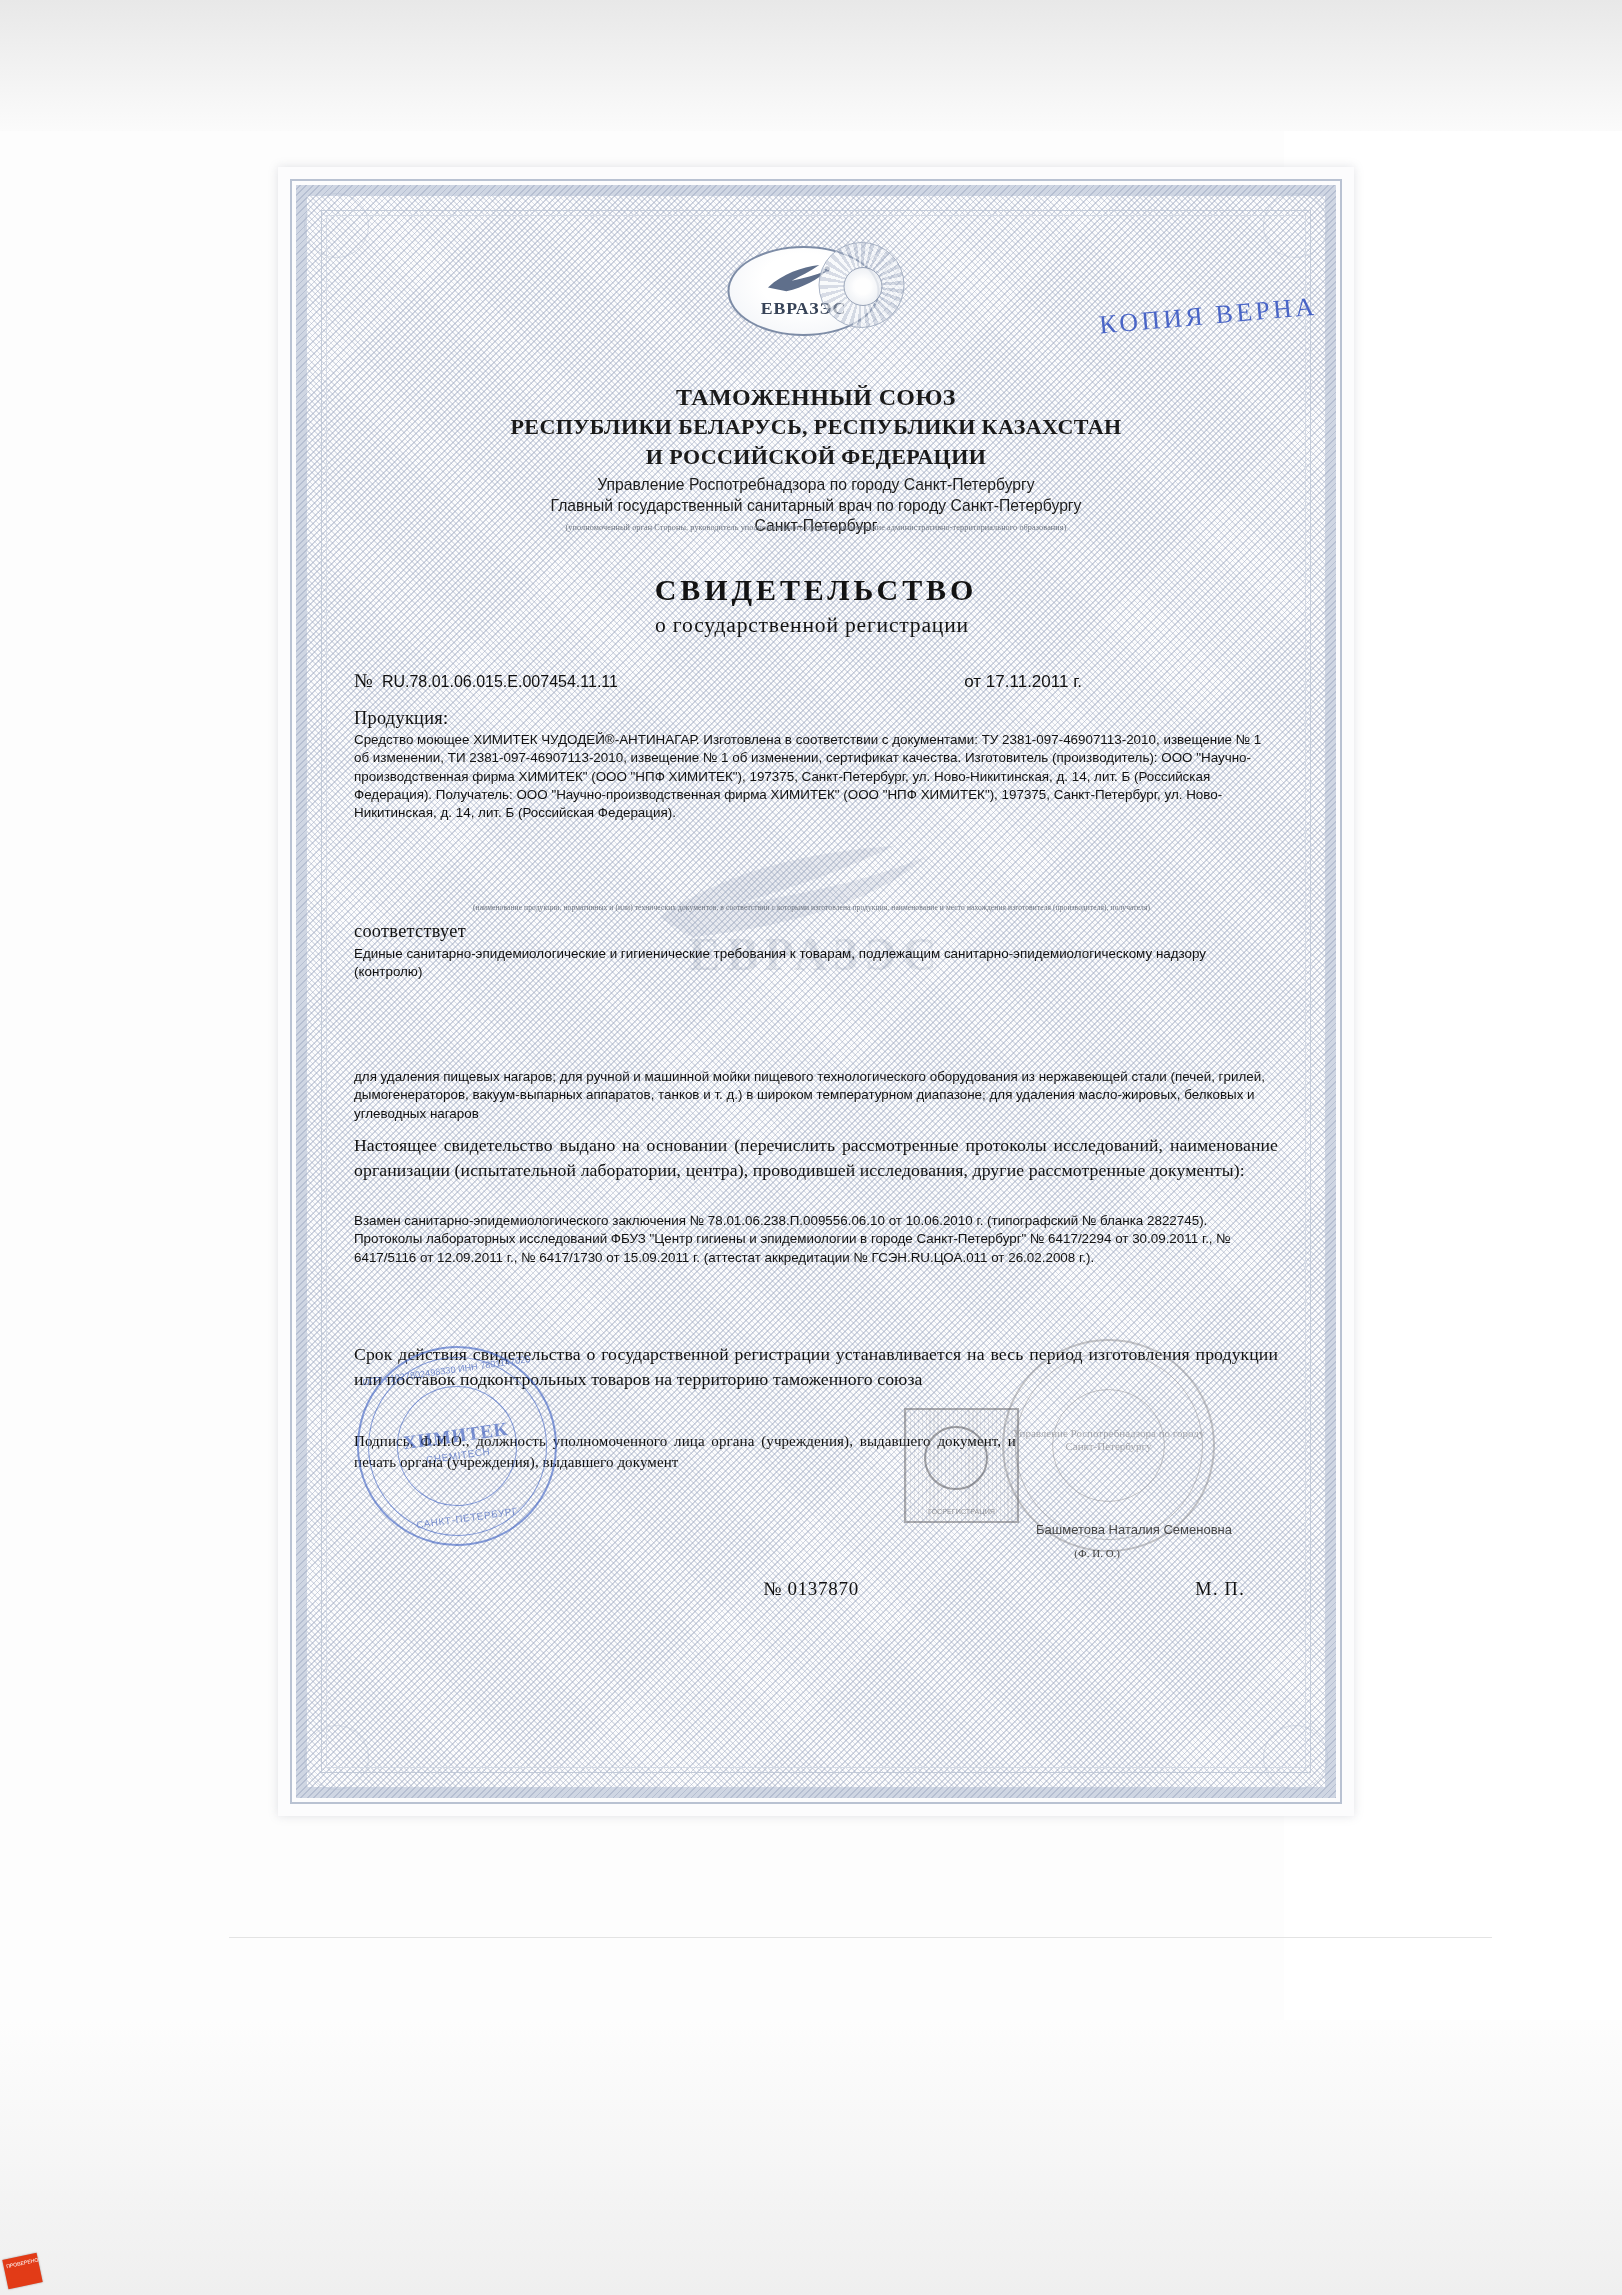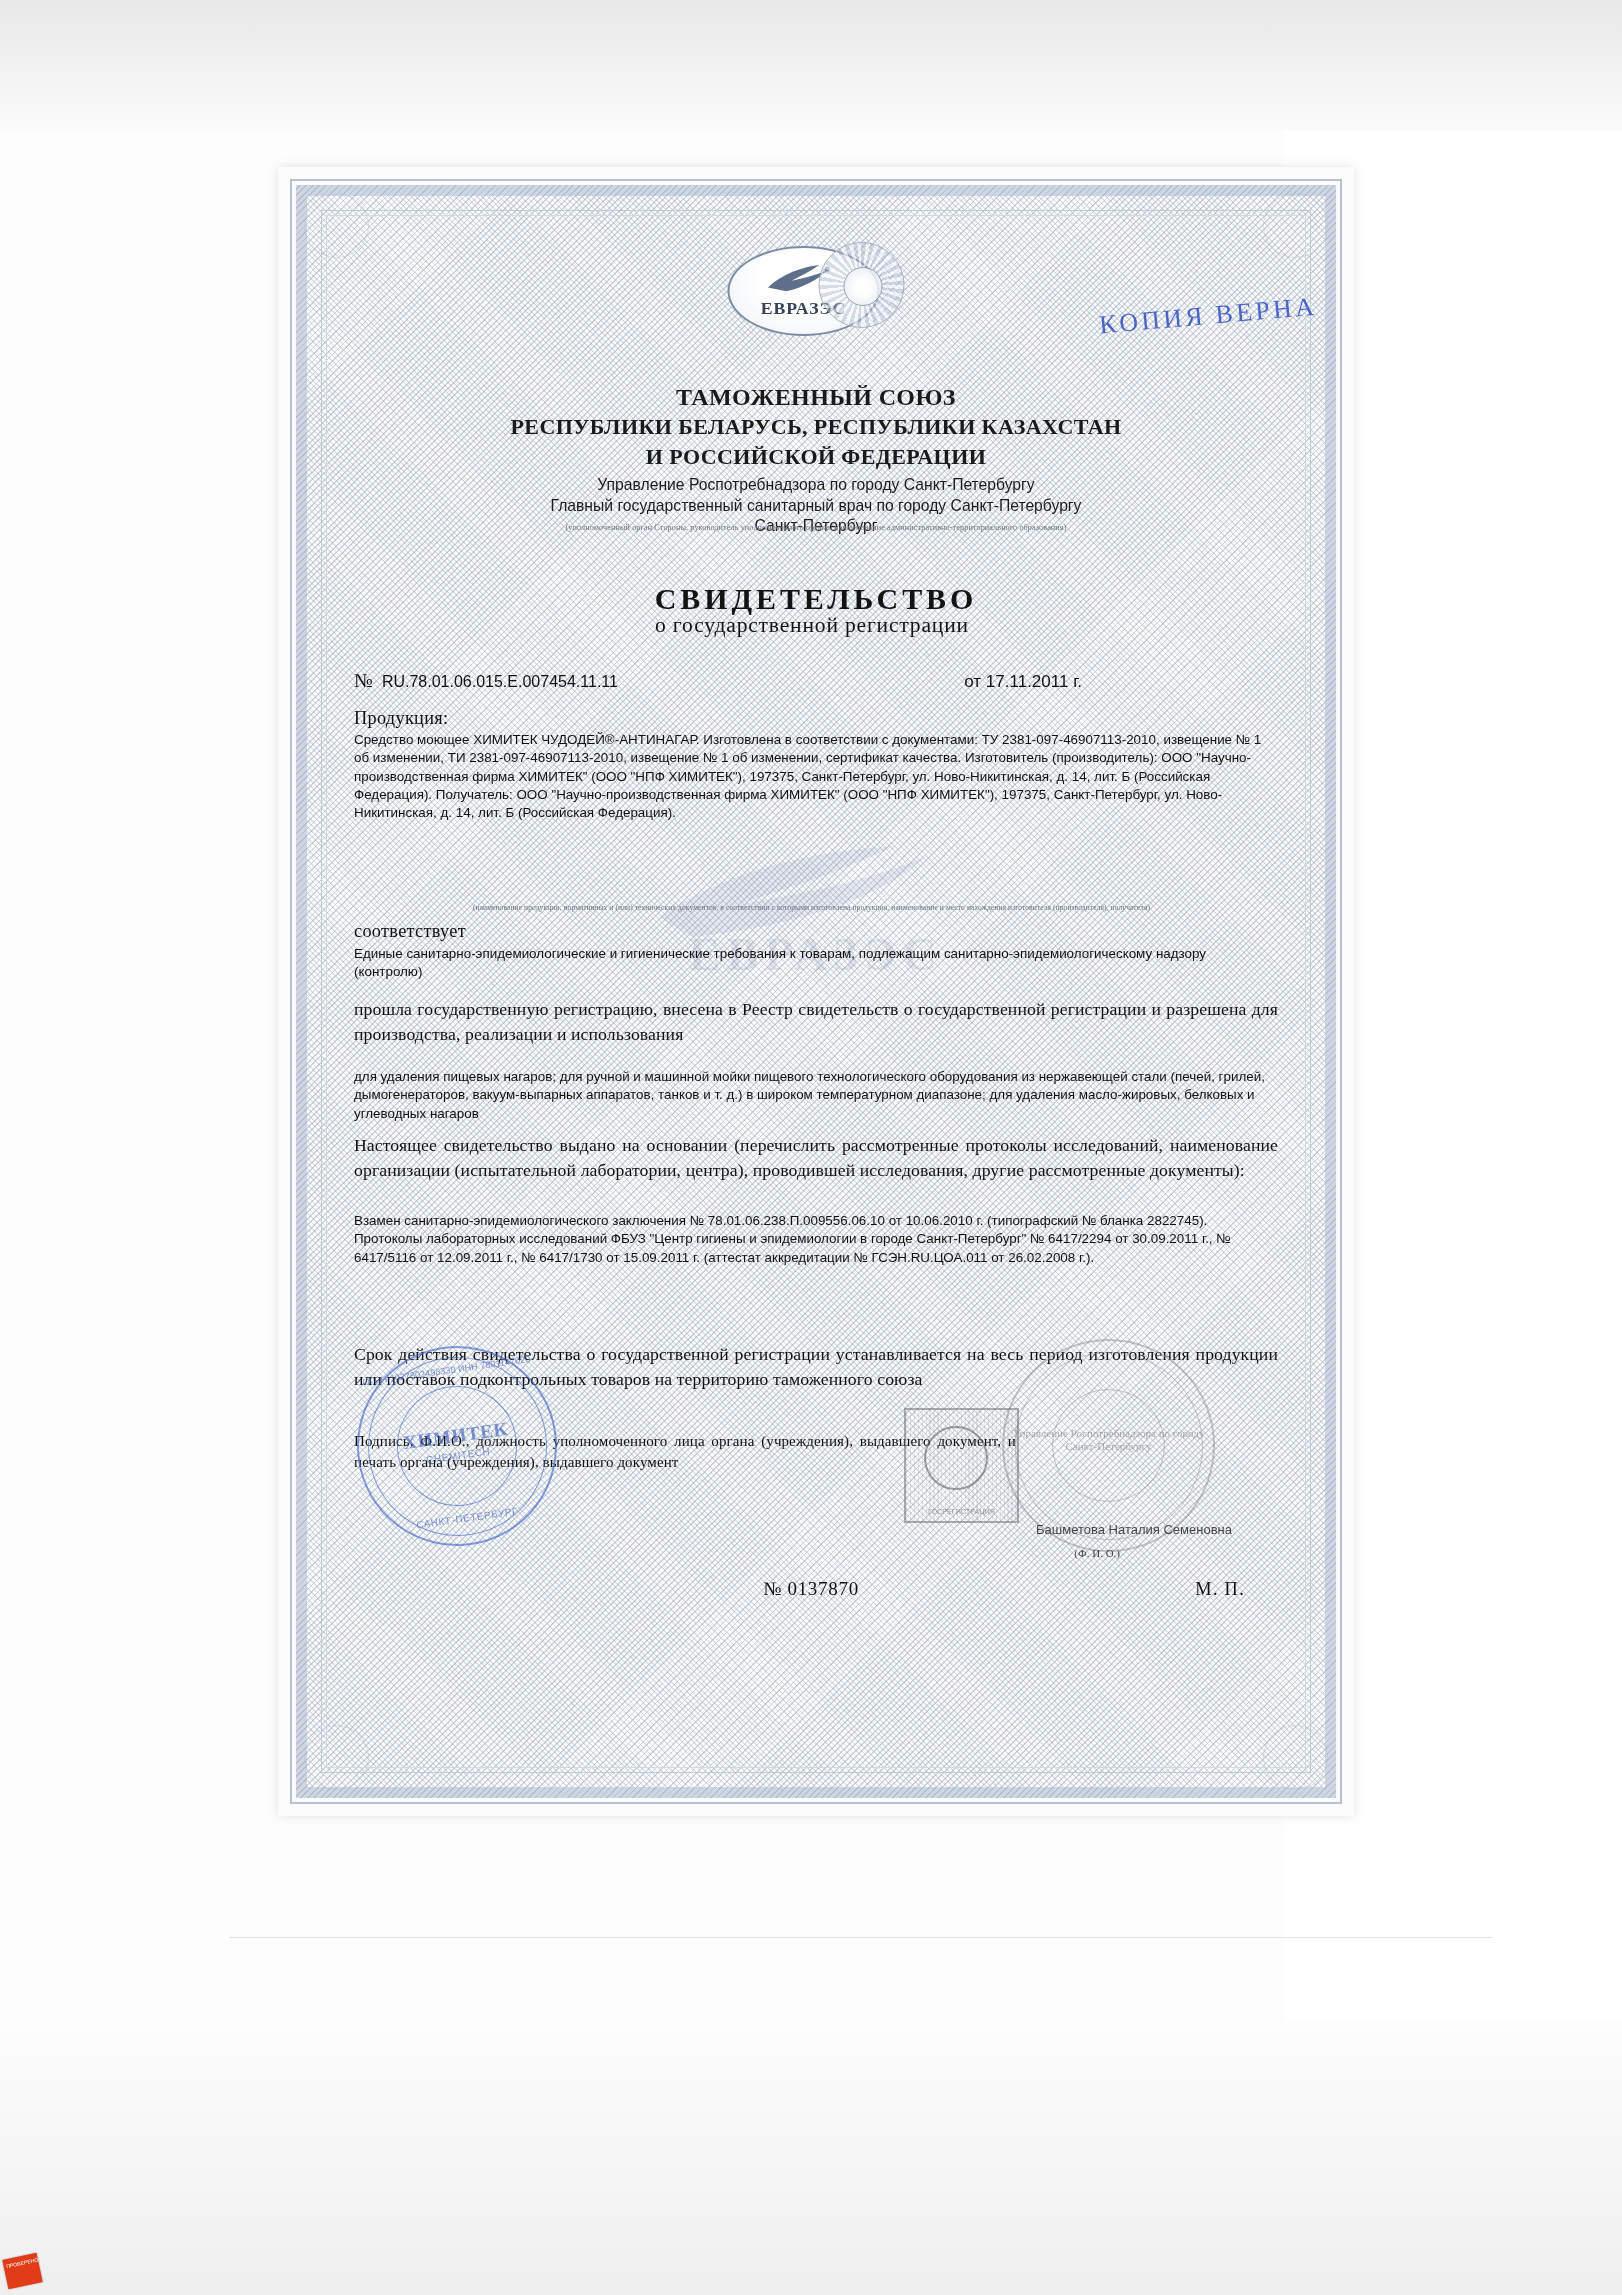--- a/index.html
+++ b/index.html
@@ -226,21 +226,21 @@
     text-align: center;
     font-family: "Liberation Serif", serif;
     font-size: 8.2px;
     color: #6d7480;
     letter-spacing: 0.1px;
   }
 
   .title-main {
     position: absolute;
     left: 0; right: 0;
-    top: 352px;
+    top: 343px;
     text-align: center;
     font-family: "Liberation Serif", serif;
     font-weight: bold;
     font-size: 30px;
     letter-spacing: 3.9px;
     color: #131313;
   }
   .title-sub {
     position: absolute;
     left: 0; right: 8px;
@@ -582,21 +582,20 @@
           <path d="M40 120 C140 50, 260 20, 400 10 C320 50, 240 74, 160 100 C260 84, 360 64, 450 26 C370 96, 240 134, 90 150 Z" fill="#8b99b2"></path>
         </svg>
         <div class="wm-text" style="position:absolute;left:0;right:0;top:82px;text-align:center">ЕВРАЗЭС</div>
       </div>
 
       <div class="micro-caption" style="left:13px; right:22px; top:673px;">(наименование продукции, нормативных и (или) технических документов, в соответствии с которыми изготовлена продукция, наименование и место нахождения изготовителя (производителя), получателя)</div>
 
       <div class="sec-label" style="left:13px; top:691px;">соответствует</div>
       <div class="body-text" style="left:13px; right:13px; top:715px;">Единые санитарно-эпидемиологические и гигиенические требования к товарам, подлежащим санитарно-эпидемиологическому надзору (контролю)</div>
 
-      <div class="serif-just" style="left:13px; right:13px; top:767px;">прошла государственную регистрацию, внесена в Реестр свидетельств о государственной регистрации и разрешена для производства, реализации и использования</div>
       <div class="body-text" style="left:13px; right:13px; top:838px;">для удаления пищевых нагаров; для ручной и машинной мойки пищевого технологического оборудования из нержавеющей стали (печей, грилей, дымогенераторов, вакуум-выпарных аппаратов, танков и т. д.) в широком температурном диапазоне; для удаления масло-жировых, белковых и углеводных нагаров</div>
 
       <div class="serif-just" style="left:13px; right:13px; top:903px;">Настоящее свидетельство выдано на основании (перечислить рассмотренные протоколы исследований, наименование организации (испытательной лаборатории, центра), проводившей исследования, другие рассмотренные документы):</div>
       <div class="body-text" style="left:13px; right:13px; top:982px;">Взамен санитарно-эпидемиологического заключения № 78.01.06.238.П.009556.06.10 от 10.06.2010 г. (типографский № бланка 2822745). Протоколы лабораторных исследований ФБУЗ "Центр гигиены и эпидемиологии в городе Санкт-Петербург" № 6417/2294 от 30.09.2011 г., № 6417/5116 от 12.09.2011 г., № 6417/1730 от 15.09.2011 г. (аттестат аккредитации № ГСЭН.RU.ЦОА.011 от 26.02.2008 г.).</div>
 
       <div class="serif-just" style="left:13px; right:275px; top:1201px; font-size:15px; line-height:21px;">Подпись, Ф.И.О., должность уполномоченного лица органа (учреждения), выдавшего документ, и печать органа (учреждения), выдавшего документ</div>
 
       <div class="serif-just" style="left:13px; right:13px; top:1112px;">Срок действия свидетельства о государственной регистрации устанавливается на весь период изготовления продукции или поставок подконтрольных товаров на территорию таможенного союза</div>
 
       <div class="stamp-blue">

